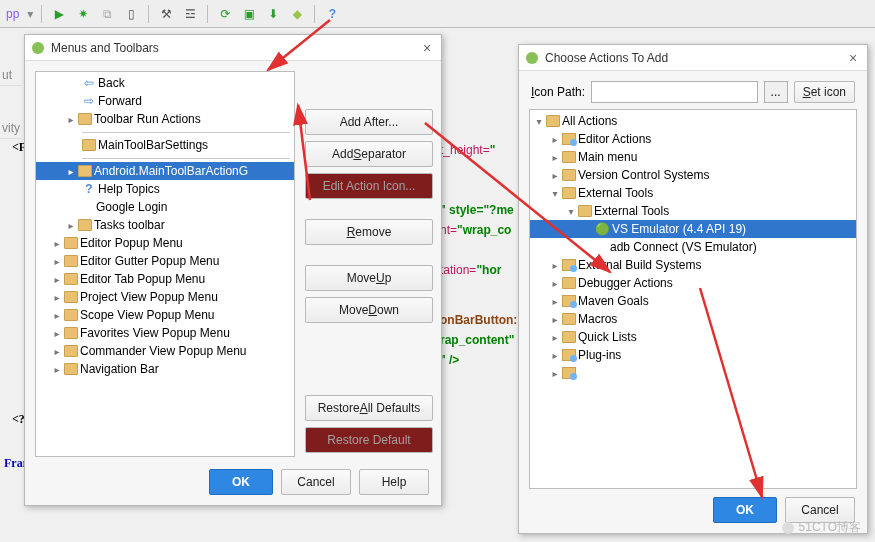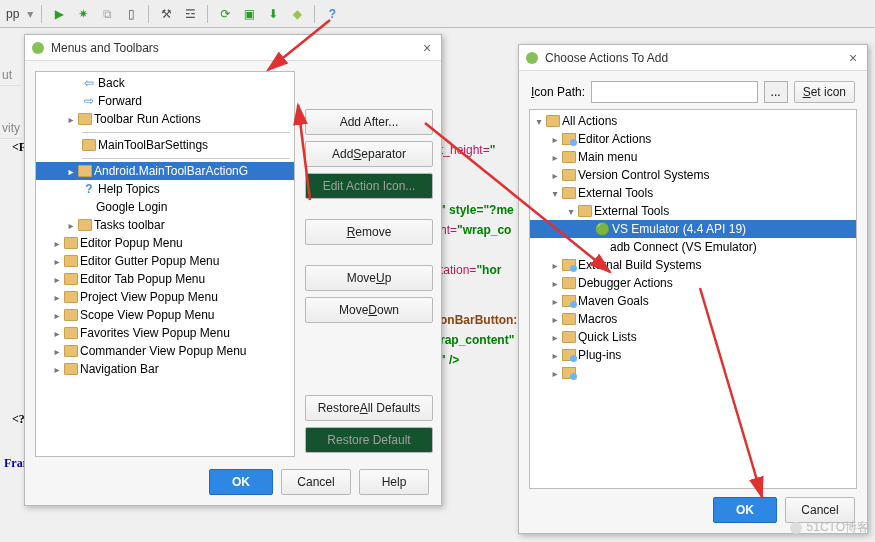--- a/index.html
+++ b/index.html
@@ -2,21 +2,21 @@
 <html><head>
 <meta charset="utf-8">
 <style>
 * { box-sizing: border-box; margin: 0; padding: 0; font-family: "Segoe UI", Tahoma, sans-serif; font-size: 12px; }
 body { background: #f0f0f0; width: 875px; height: 542px; position: relative; overflow: hidden; }
 
 
 .main-toolbar { position: absolute; top: 0; left: 0; right: 0; height: 28px; background: #eeeeee; border-bottom: 1px solid #bdbdbd; display: flex; align-items: center; padding: 0 4px; gap: 6px; }
 .tb-sep { width: 1px; height: 18px; background: #bdbdbd; margin: 0 2px; }
 .tb-icon { width: 18px; height: 18px; display: flex; align-items: center; justify-content: center; color: #555; cursor: pointer; }
-.tb-text { color: #404040; padding: 0 2px; }
+.tb-text { color: #8b5cf6; padding: 0 2px; }
 
 
 .gutter { position: absolute; left: 0; top: 33px; width: 22px; font-size: 11px; color: #888; }
 .gutter div { padding: 3px 2px; border-bottom: 1px solid #e0e0e0; margin-top: 32px; }
 
 
 .code-bg { position: absolute; left: 440px; top: 140px; color: #444; font-family: Consolas, monospace; line-height: 20px; }
 .code-bg .attr { color: #be185d; font-weight: normal; text-align: center; }
 .code-bg .val { color: #008000; font-weight: bold; }
 .code-bg .brown { color: #8b4513; font-weight: bold; }
@@ -34,21 +34,21 @@
 .tree { padding: 2px 0; }
 .tree-row { height: 18px; display: flex; align-items: center; gap: 2px; padding-right: 4px; white-space: nowrap; cursor: pointer; }
 .tree-row.sel { background: #3176cd; color: #fff; }
 .exp { width: 10px; text-align: center; color: #777; font-size: 10px; }
 .folder-ico { width: 14px; height: 12px; background: #e8c070; border: 1px solid #c8a050; border-radius: 1px; flex-shrink: 0; }
 .node-ico { width: 14px; height: 14px; flex-shrink: 0; display: flex; align-items: center; justify-content: center; }
 .lbl { flex: 1; overflow: hidden; }
 
 .btn-col { position: absolute; left: 280px; top: 74px; width: 128px; display: flex; flex-direction: column; gap: 6px; }
 .btn { height: 26px; background: linear-gradient(#fafafa,#ececec); border: 1px solid #b8b8b8; border-radius: 2px; cursor: pointer; display: flex; align-items: center; justify-content: center; color: #222; }
-.btn.disabled { color: #a0a0a0; background: #14532d; cursor: default; }
+.btn.disabled { color: #a0a0a0; background: #7f1d1d; cursor: default; }
 .btn .u { text-decoration: underline; }
 
 .dlg-footer { position: absolute; bottom: 10px; right: 12px; display: flex; gap: 8px; }
 .btn-primary { background: #2f87e4; border: 1px solid #1f6bc0; color: #fff; font-weight: bold; width: 64px; }
 .btn-std { width: 70px; }
 
 
 .dlg-right { left: 518px; top: 44px; width: 350px; height: 490px; }
 .icon-row { display: flex; align-items: center; gap: 6px; padding: 10px 12px 6px; }
 .icon-row label .u { text-decoration: underline; }
@@ -58,21 +58,21 @@
 
 .right-tree-panel { position: absolute; left: 10px; top: 64px; right: 10px; bottom: 44px; background: #fff; border: 1px solid #bdbdbd; overflow: hidden; }
 .right-tree-panel .tree-row.sel { background: #3176cd; color: #fff; }
 
 .folder-blue { width: 14px; height: 12px; background: #e8c070; border: 1px solid #c8a050; position: relative; flex-shrink:0; }
 .folder-blue::after { content:""; position:absolute; right:-2px; bottom:-2px; width:7px; height:7px; background:#6db4ff; border-radius:50%; }
 
 
 .arrow { position: absolute; pointer-events: none; }
 
-.watermark { position: absolute; right: 6px; bottom: 6px; color: #bbb; font-size: 11px; display: flex; align-items: center; gap: 4px; }
+.watermark { position: absolute; right: 14px; bottom: 6px; color: #bbb; font-size: 11px; display: flex; align-items: center; gap: 4px; }
 </style>
 </head>
 <body>
 
 <div class="main-toolbar">
   <span class="tb-text">pp</span>
     <span style="color:#888">▾</span>
   <span class="tb-sep"></span>
   <span class="tb-icon" style="color:#2a9d2a">▶</span>
   <span class="tb-icon" style="color:#2a9d2a">✷</span>

